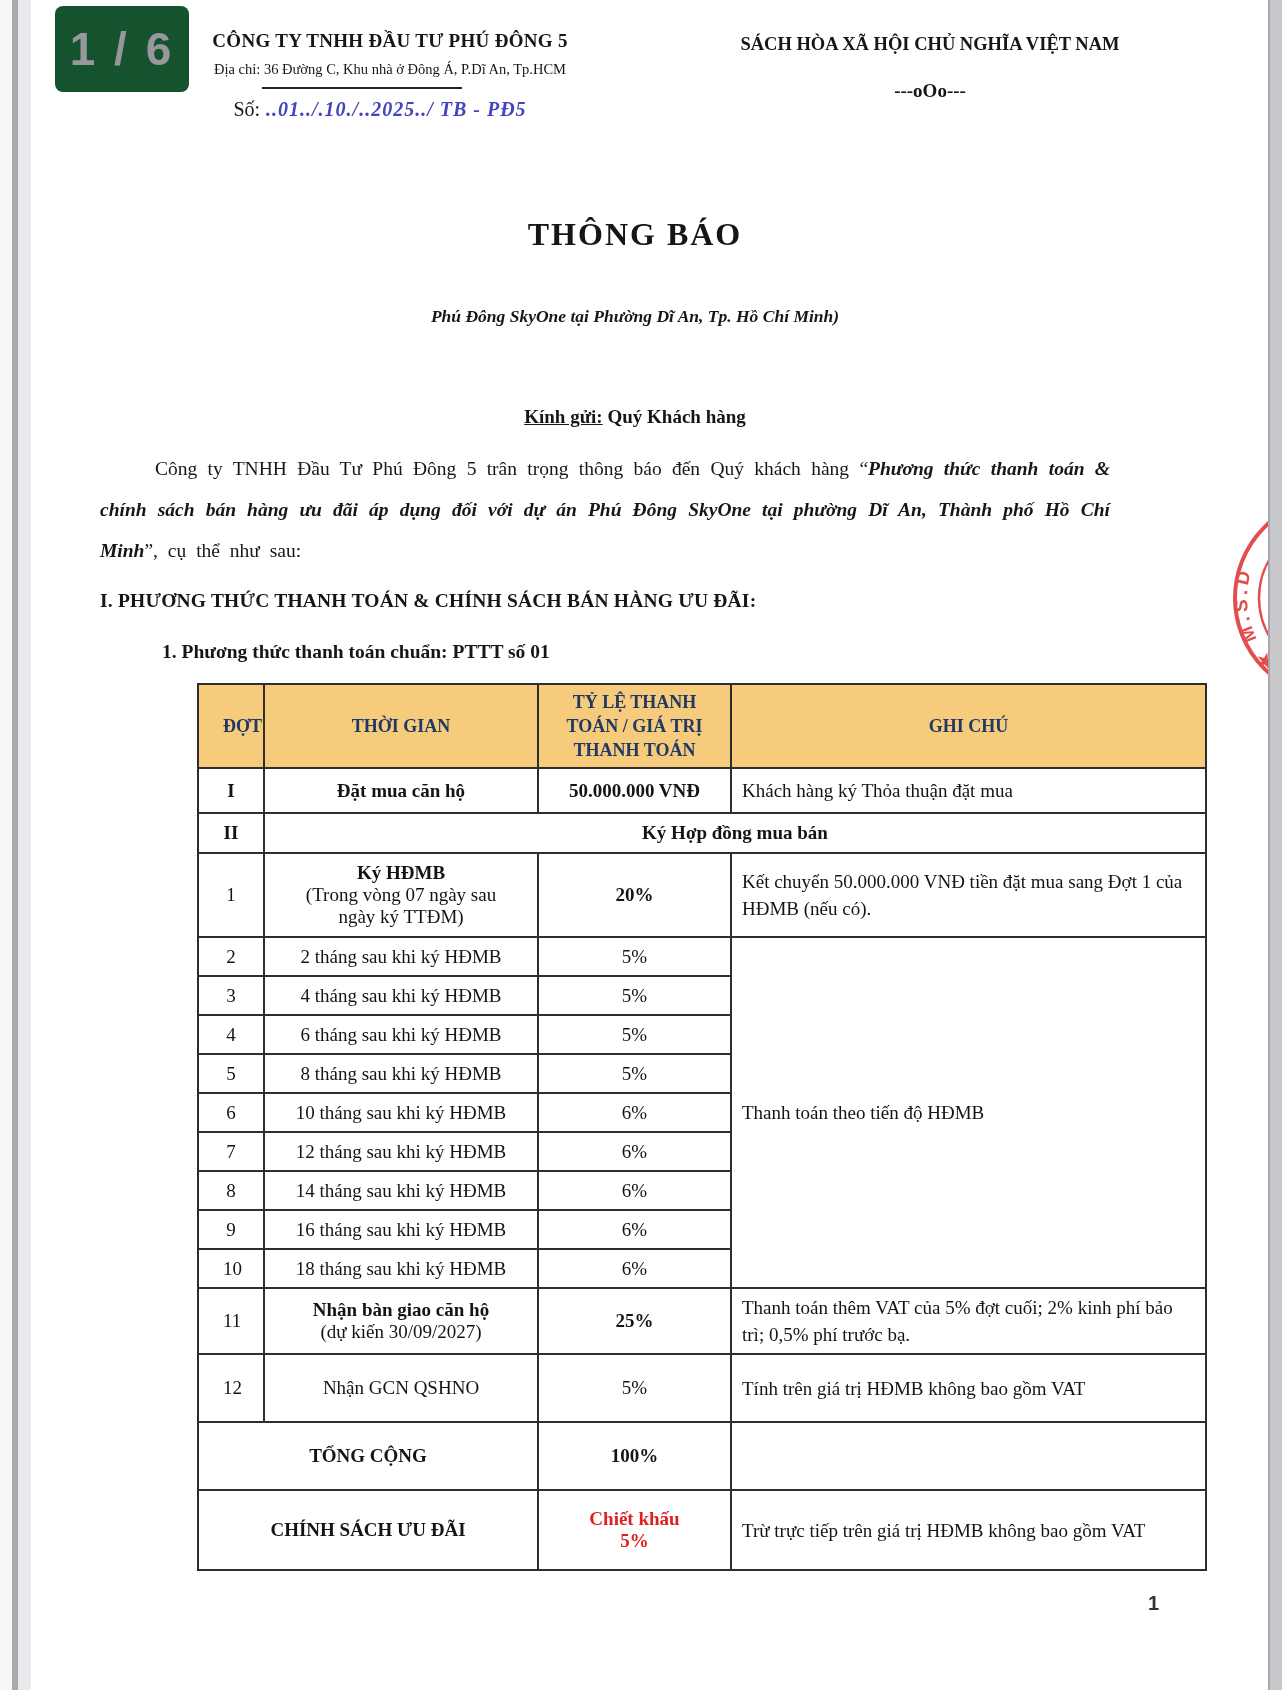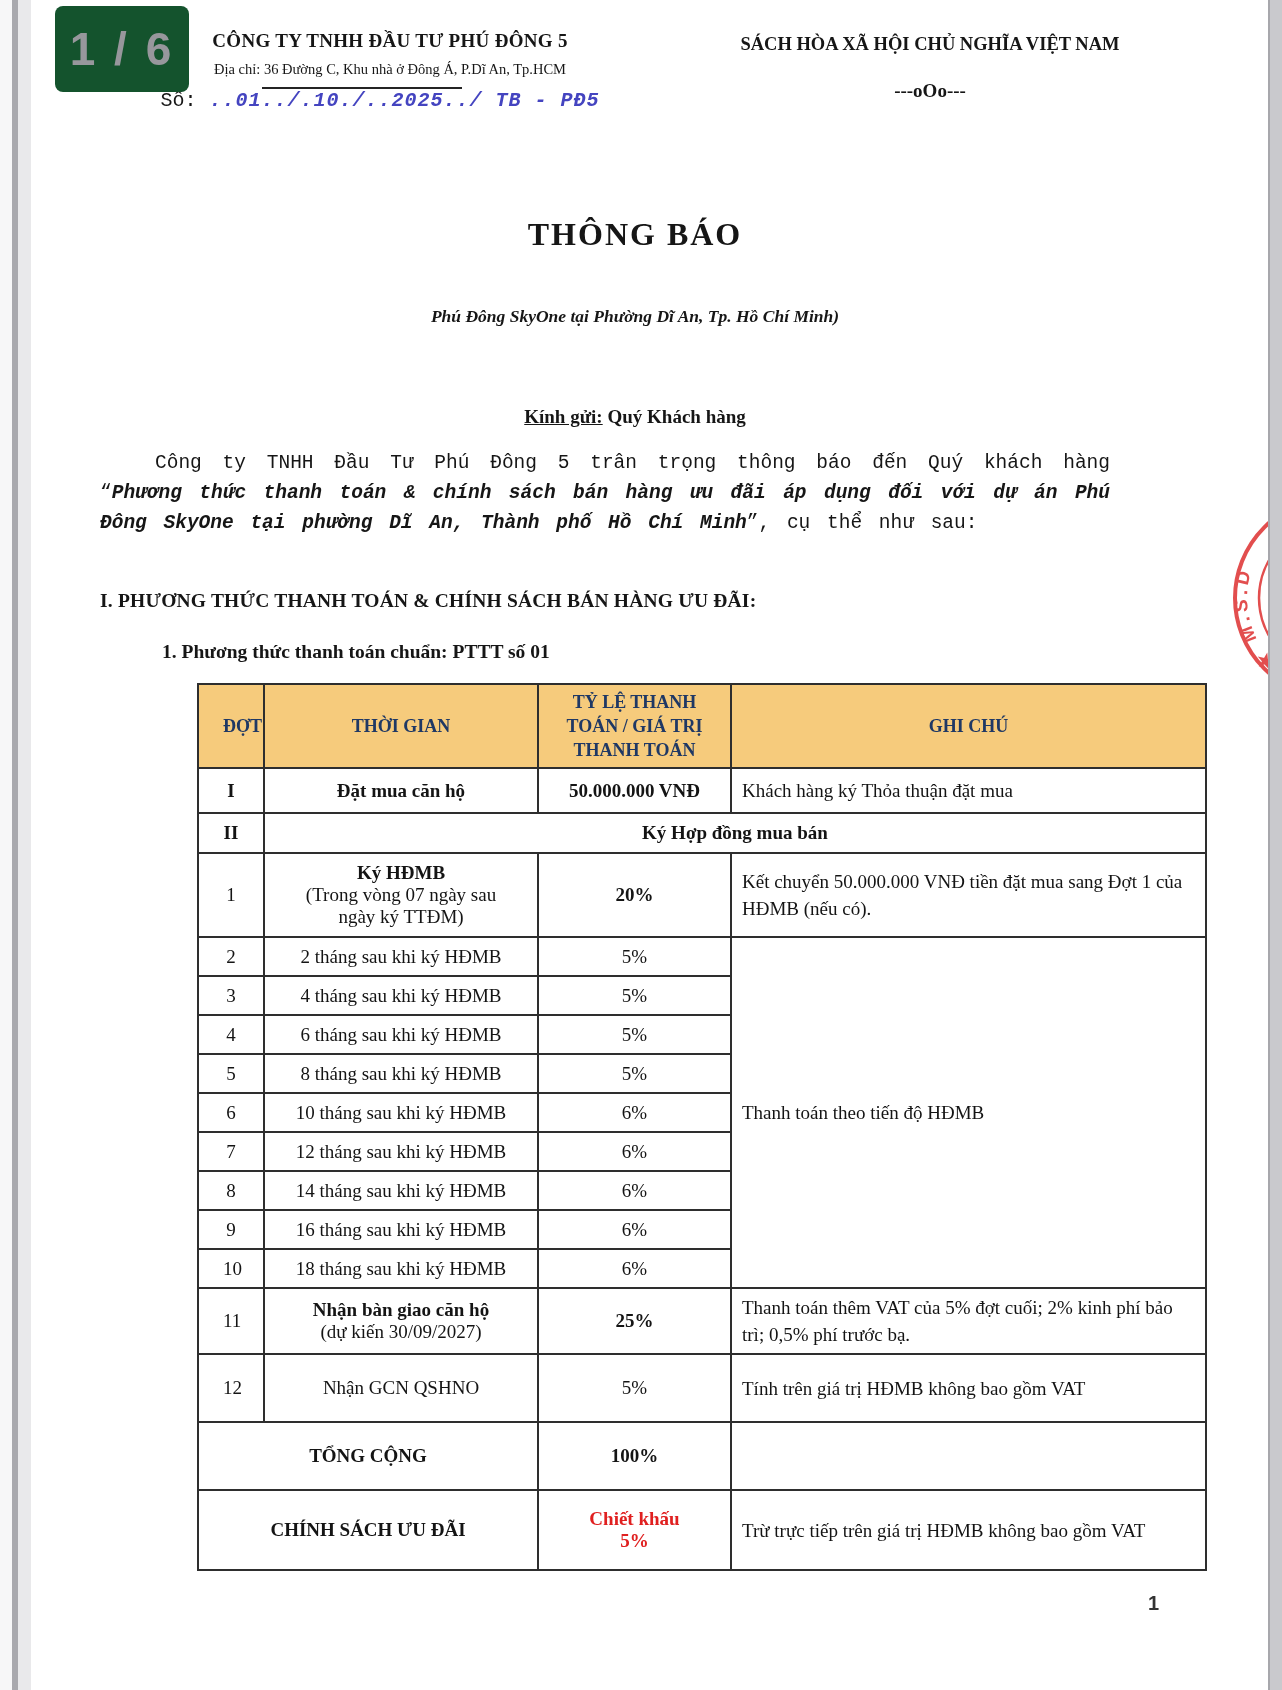--- a/index.html
+++ b/index.html
@@ -24,39 +24,39 @@
     display:flex;align-items:center;justify-content:center;
     font-family:"Liberation Sans", sans-serif;
     font-size:46px;font-weight:700;color:#97979c;letter-spacing:3px;
   }
 
   
   .hdr-left{position:absolute;left:170px;top:30px;width:440px;text-align:center;}
   .hdr-left .company{font-size:19px;font-weight:bold;letter-spacing:0.3px;}
   .hdr-left .address{font-size:14.5px;margin-top:9px;}
   .hdr-left .rule{width:200px;height:0;border-top:2.5px solid #242424;margin:9px auto 0 auto;position:relative;left:-28px;}
-  .hdr-left .so-line{font-size:20px;position:relative;left:-10px;font-family:Liberation Mono, monospace;}
+  .hdr-left .so-line{font-size:20px;margin-top:9px;position:relative;left:-10px;}
   .ink{color:#4444c0;font-style:italic;font-weight:bold;letter-spacing:1px;}
 
   .hdr-right{position:absolute;left:650px;top:34px;width:560px;text-align:center;}
   .hdr-right .l1{font-size:18.5px;font-weight:bold;}
   .hdr-right .l2{font-size:18.5px;font-weight:bold;margin-top:27px;}
   .hdr-right .l3{font-size:19px;font-weight:bold;margin-top:25px;}
   .hdr-right .l4{font-size:19px;margin-top:15px;}
 
   .doc-title{position:absolute;left:0;top:216px;width:1270px;text-align:center;
     font-size:32px;font-weight:bold;letter-spacing:2px;}
   .doc-subtitle{position:absolute;left:0;top:296px;width:1270px;text-align:center;
     font-size:17.5px;font-weight:bold;font-style:italic;line-height:40px;}
 
   .salutation{position:absolute;left:0;top:406px;width:1270px;text-align:center;font-size:19px;font-weight:bold;}
   .salutation .u{text-decoration:underline;}
 
   .intro{position:absolute;left:100px;top:448px;width:1010px;
-    font-size:19.5px;line-height:30px;text-align:justify;text-indent:55px;word-spacing:5px;font-family:Liberation Mono, monospace;}
+    font-size:19.5px;line-height:41px;text-align:justify;text-indent:55px;word-spacing:5px;}
   .intro .em{font-weight:bold;font-style:italic;}
 
   .sec-heading{position:absolute;left:100px;top:590px;font-size:19.5px;font-weight:bold;letter-spacing:0.2px;}
   .item-heading{position:absolute;left:162px;top:641px;font-size:19.5px;font-weight:bold;}
 
   
   table.pay{
     position:absolute;left:197px;top:683px;width:1008px;
     border-collapse:collapse;table-layout:fixed;
     font-size:19px;color:#141414;

